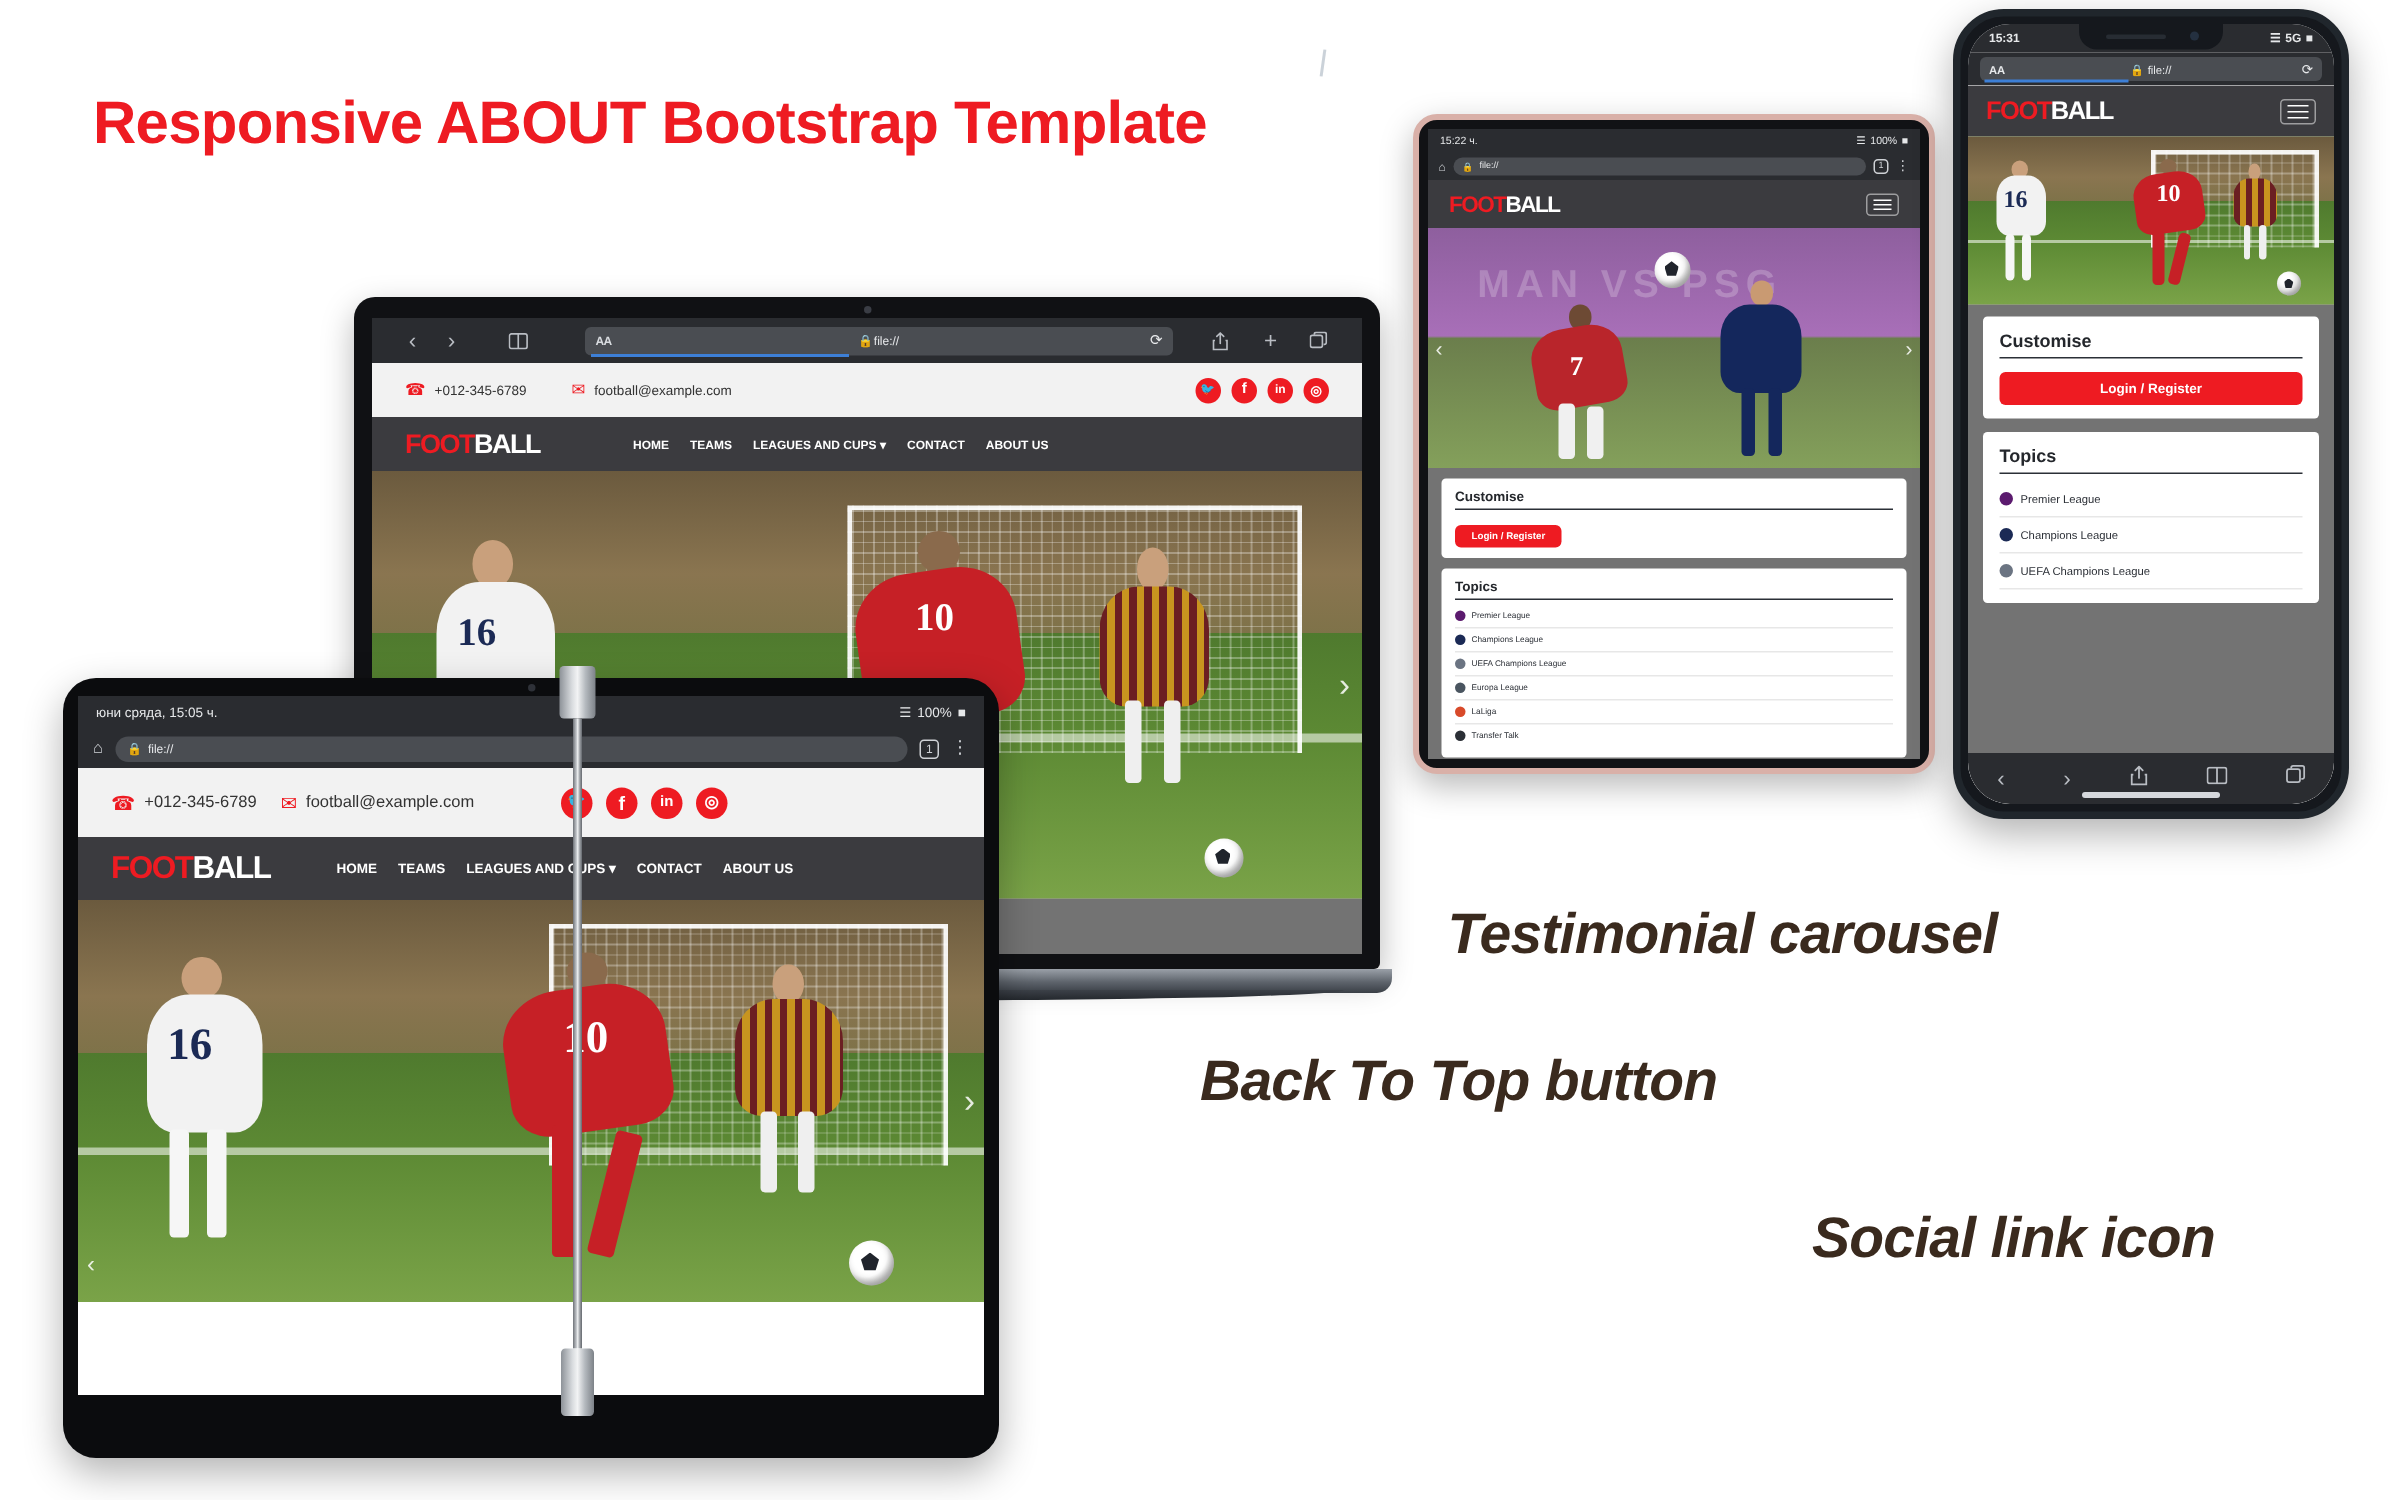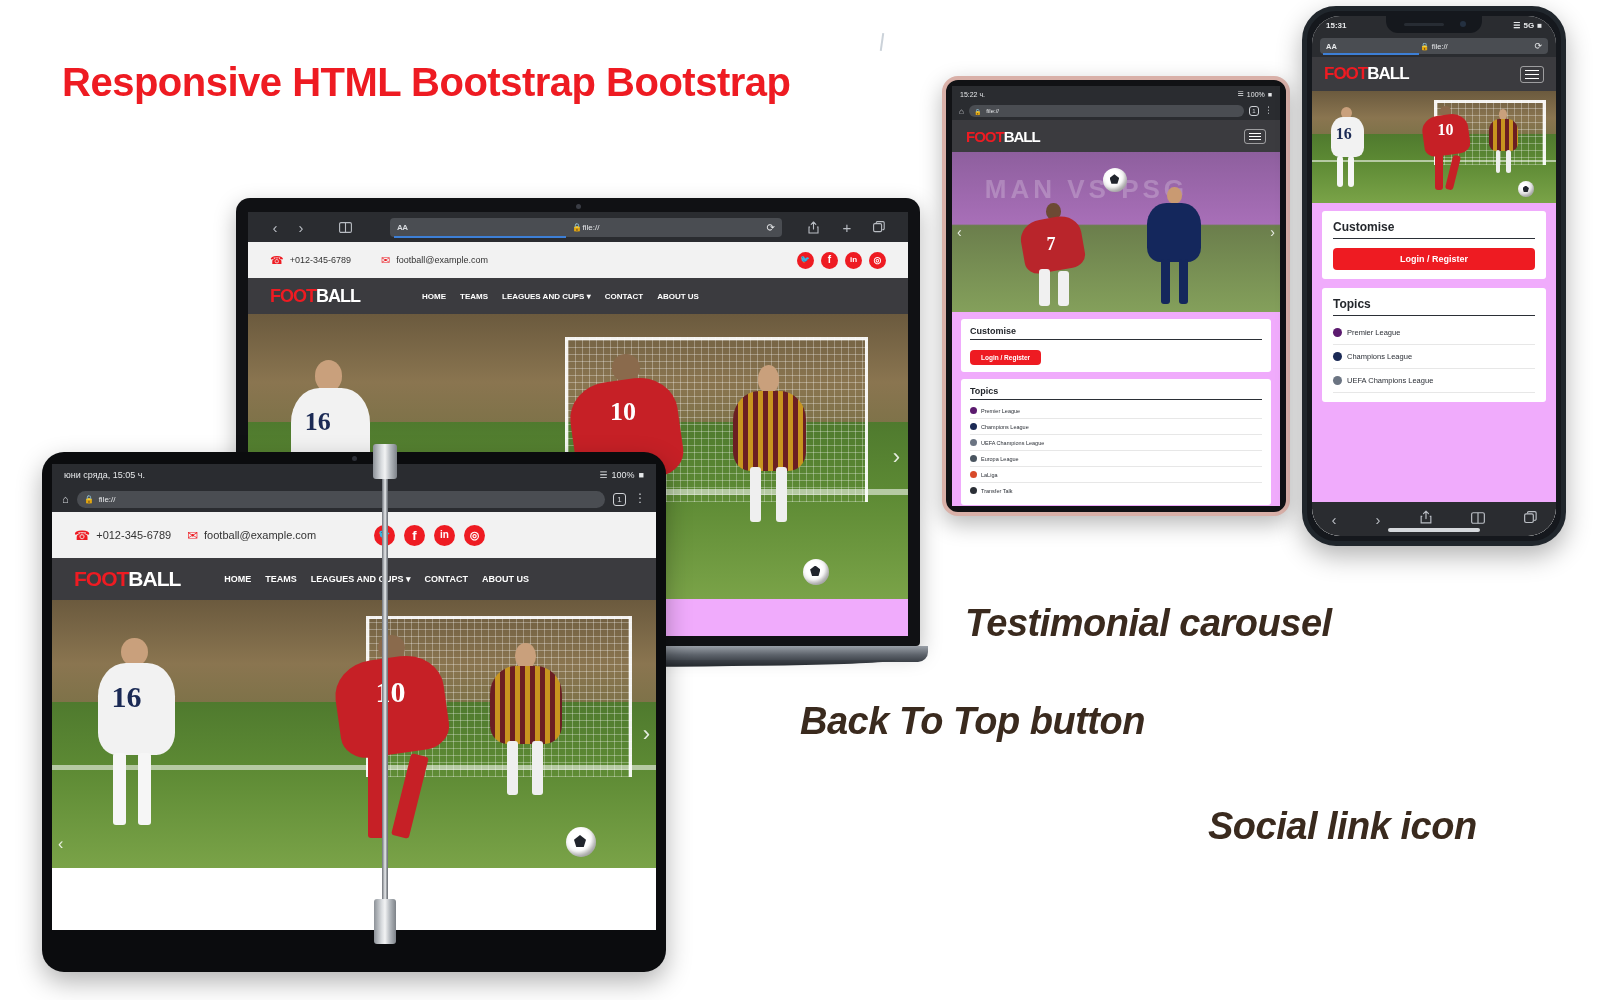--- a/index.html
+++ b/index.html
@@ -95,21 +95,21 @@
   .pl .leg   { position:absolute; background:#c9a07c; border-radius:3px; }
   .pl .num   { position:absolute; color:#1b2a55; font-weight:bold; font-family:Liberation Serif, serif; }
   .ball { position:absolute; border-radius:50%;
           background: radial-gradient(circle at 36% 32%, #fff 52%, #ddd 70%, #bbb 100%);
           box-shadow: inset -2px -3px 5px rgba(0,0,0,.25); }
   .ball:after { content:''; position:absolute; left:28%; top:26%;
           width:40%; height:40%; background:#20242c;
           clip-path: polygon(50% 0, 100% 38%, 81% 100%, 19% 100%, 0 38%); }
 
   
-  .page-body { background: #f0abfc; width: 100%; }
+  .page-body { background: #737373; width: 100%; }
   .card { background: #fff; border-radius: 3px; }
   .card-title { font-weight: bold; color: #24272c; border-bottom: 1px solid #2b2f36; }
   .login-btn {
     background: #ee1b22; color: #fff; border: none; border-radius: 4px;
     font-weight: bold; display: inline-block; text-align: center;
   }
   .topic-row { display: flex; align-items: center; border-bottom: 1px solid #e7e7e7; color: #2b2f36; }
   .topic-badge { border-radius: 50%; flex: none; display:inline-block; }
 
   
@@ -219,21 +219,21 @@
   .ios-toolbar { height:34px; background:#2a2c30; display:flex; align-items:center;
                  justify-content:space-around; color:#b9bdc3; }
   .ios-home { position:absolute; left:50%; bottom:4px; transform:translateX(-50%);
               width:92px; height:4px; background:#d5d8dc; border-radius:3px; }
 </style>
 </head>
 <body>
 
 <div id="root">
 
-  <div class="headline">Responsive HTML Bootstrap Bootstrap</div>
+  <div class="headline">Responsive ABOUT Bootstrap Template</div>
   <div class="stray-mark"></div>
 
   <div class="annot annot-1">Testimonial carousel</div>
   <div class="annot annot-2">Back To Top button</div>
   <div class="annot annot-3">Social link icon</div>
 
   <div id="laptop">
     <div class="lap-lid">
       <div class="lap-cam"></div>
       <div class="lap-screen">

